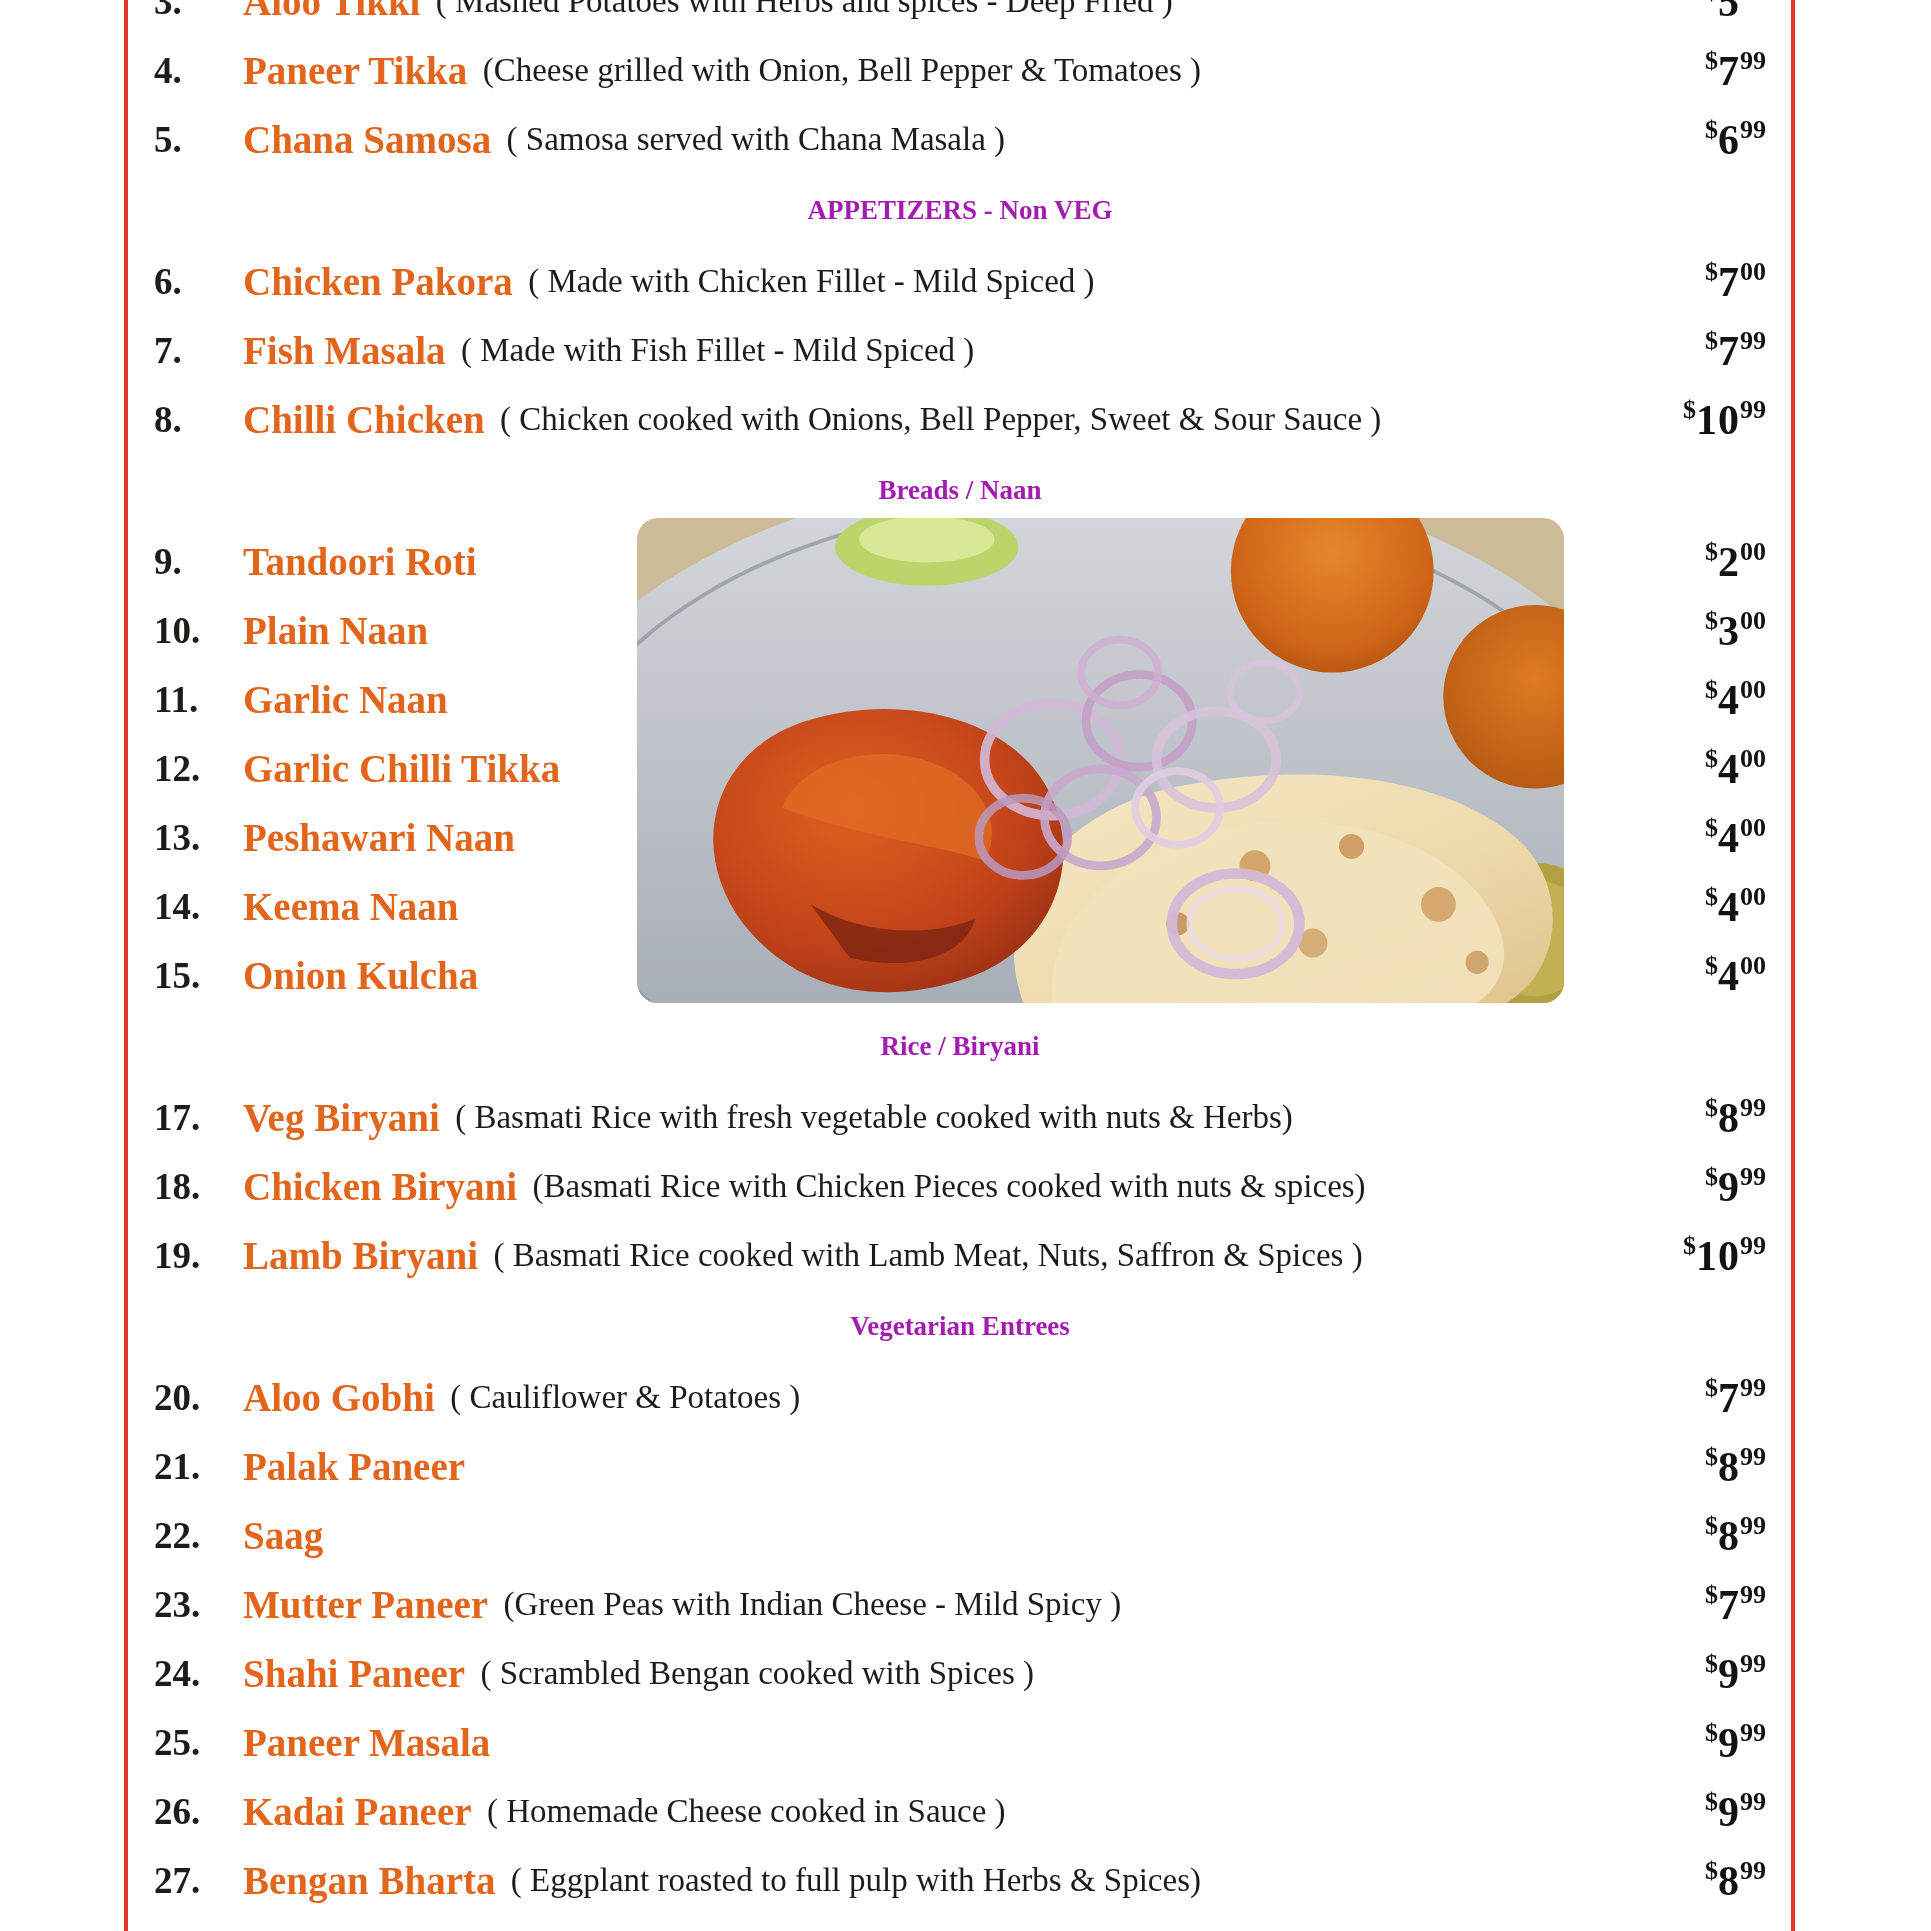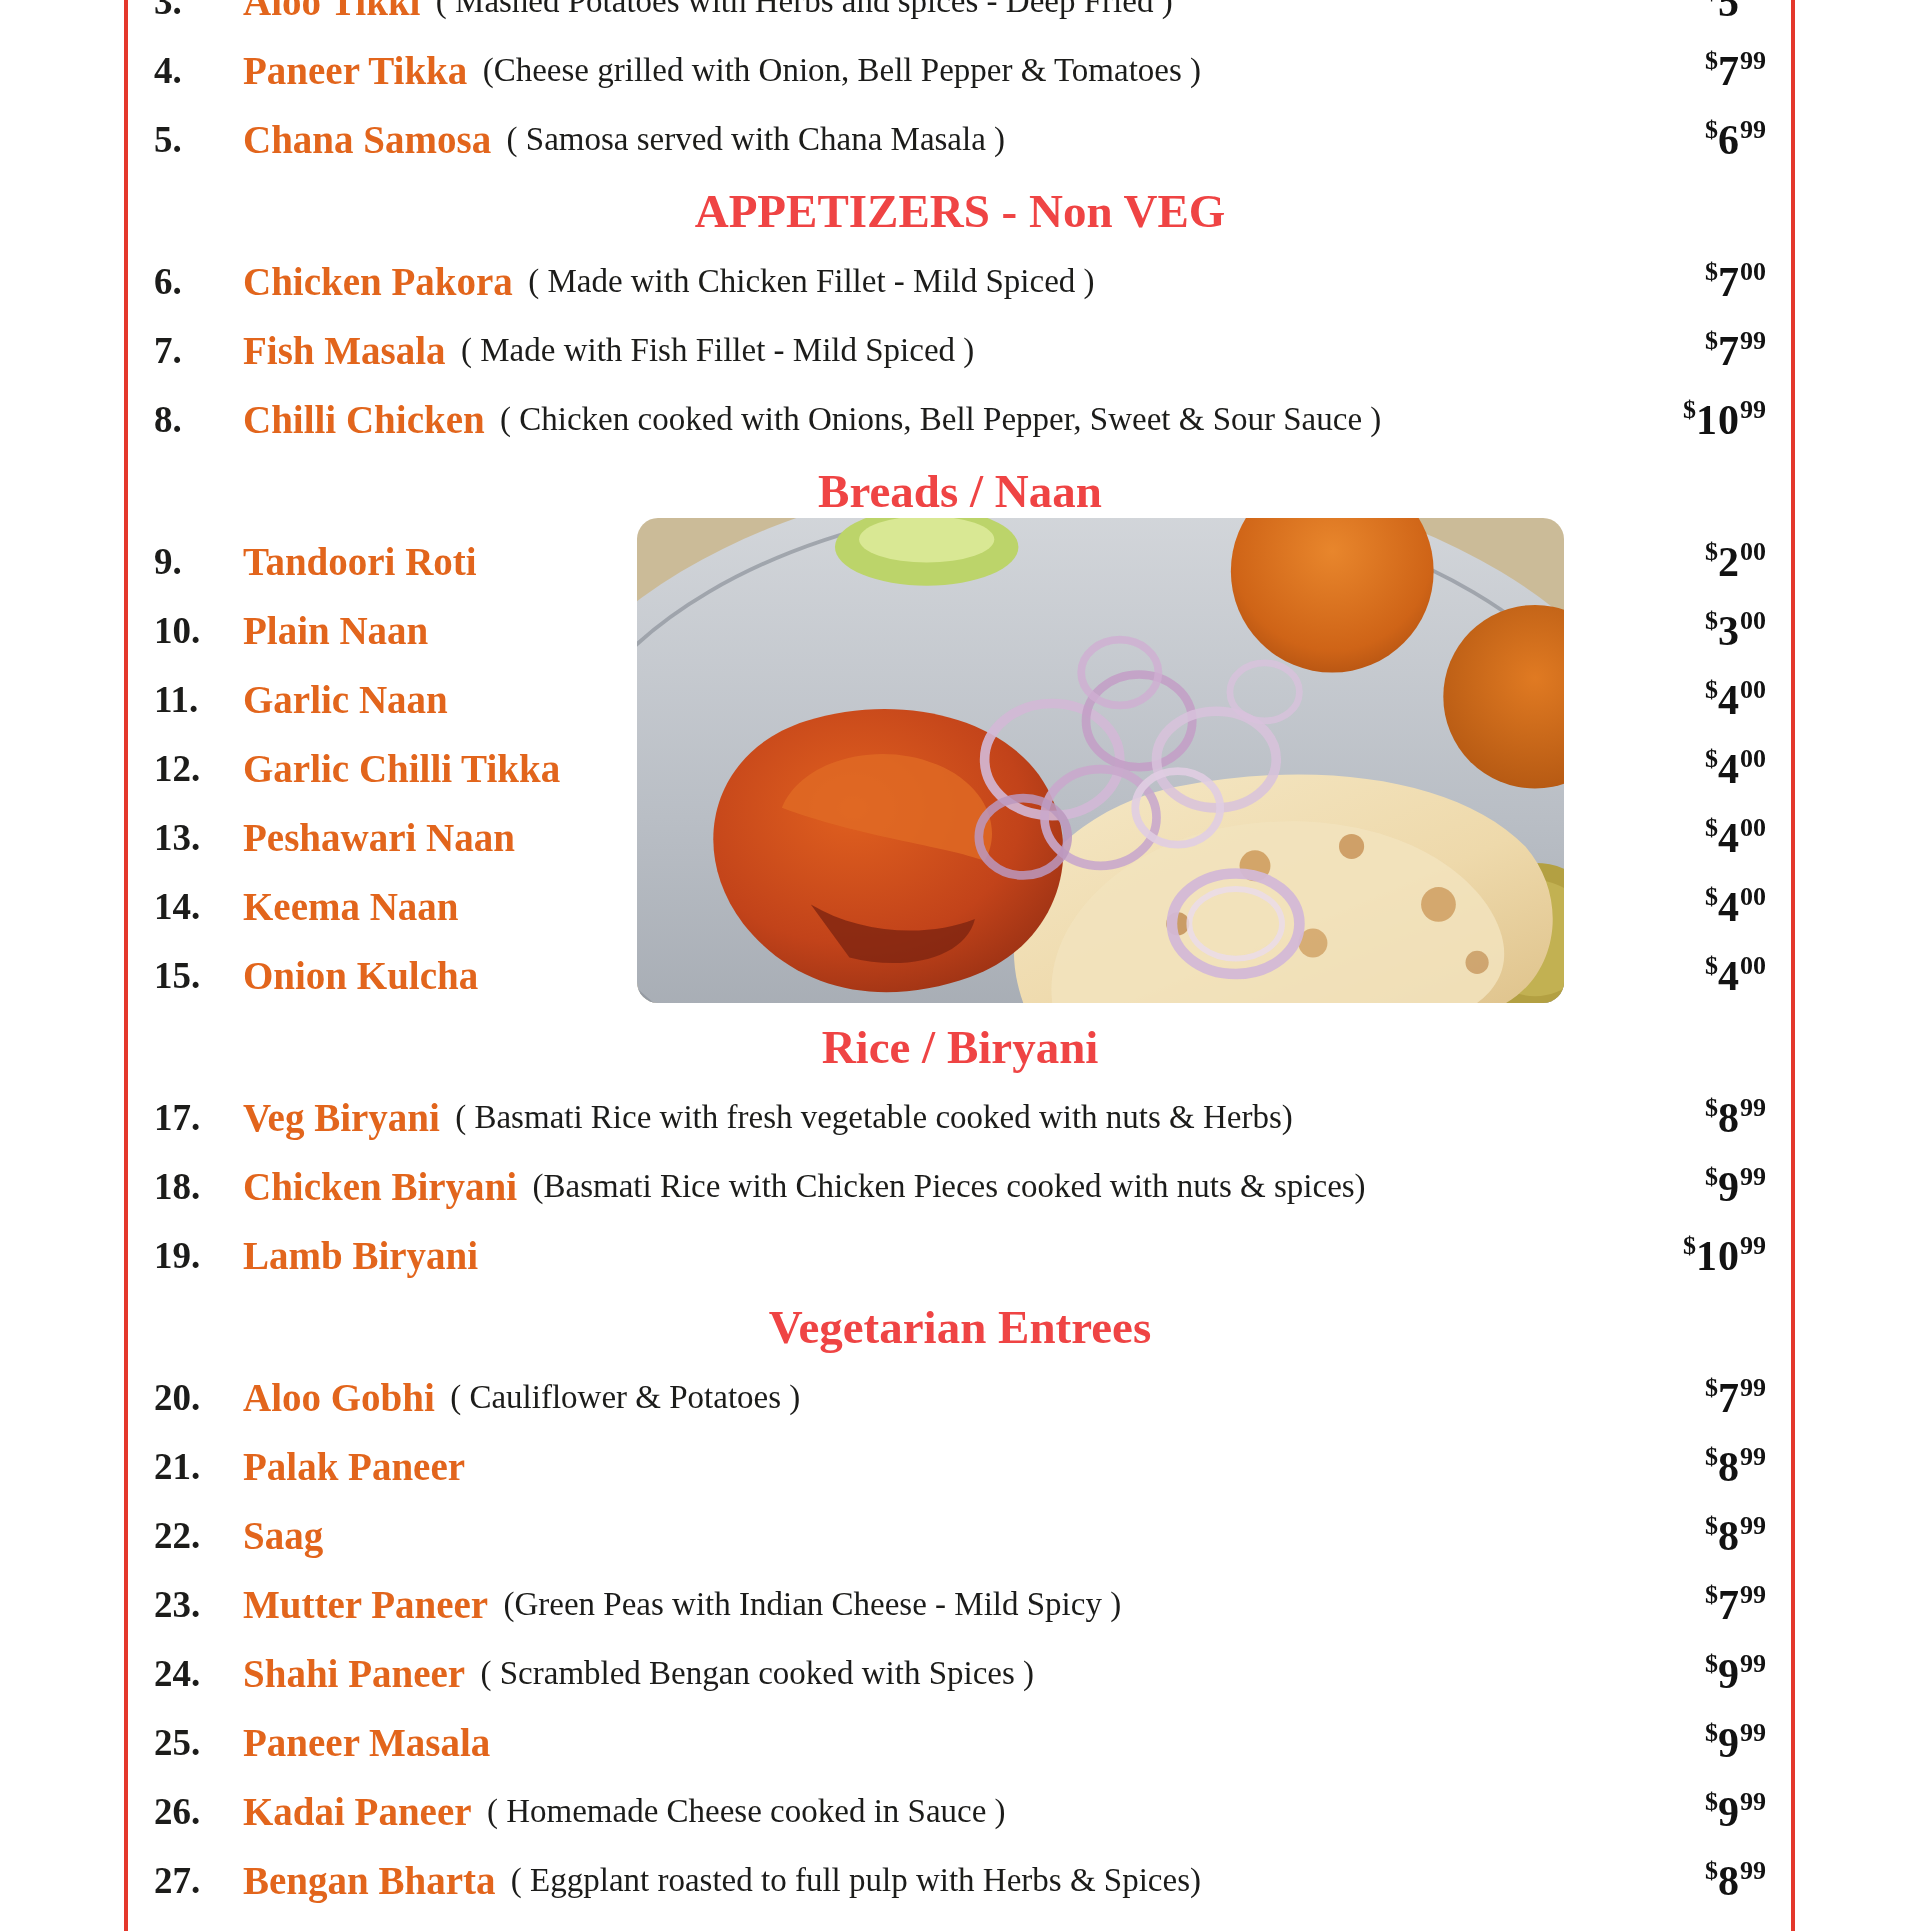--- a/index.html
+++ b/index.html
@@ -59,22 +59,22 @@
     position:relative;
     top:-15.4px;
     letter-spacing:0;
   }
   .section-header {
     height:73px;
     display:flex;
     align-items:center;
     justify-content:center;
     font-weight:bold;
-    font-size:47px;
-    color:#ef4444;
+    font-size:27px;
+    color:#a21caf;
   }
   .photo {
     position:absolute;
     left:637px; top:518px;
     width:927px; height:485px;
     border-radius:21px;
     overflow:hidden;
     background:#c9b astName;
     background:#c9b astName;
   }
@@ -191,20 +191,21 @@
       <div class="menu-row">
         <span class="num">18.</span>
         <span class="name">Chicken Biryani</span>
         <span class="desc">(Basmati Rice with Chicken Pieces cooked with nuts &amp; spices)</span>
         <span class="spacer"></span>
         <span class="price"><span class="p-sign">$</span><span class="p-d">9</span><span class="p-c">99</span></span>
       </div>
       <div class="menu-row">
         <span class="num">19.</span>
         <span class="name">Lamb Biryani</span>
+        <span class="desc">( Basmati Rice cooked with Lamb Meat, Nuts, Saffron &amp; Spices )</span>
         <span class="spacer"></span>
         <span class="price"><span class="p-sign">$</span><span class="p-d">10</span><span class="p-c">99</span></span>
       </div>
       <div class="section-header">Vegetarian  Entrees</div>
       <div class="menu-row">
         <span class="num">20.</span>
         <span class="name">Aloo Gobhi</span>
         <span class="desc">( Cauliflower &amp; Potatoes )</span>
         <span class="spacer"></span>
         <span class="price"><span class="p-sign">$</span><span class="p-d">7</span><span class="p-c">99</span></span>

